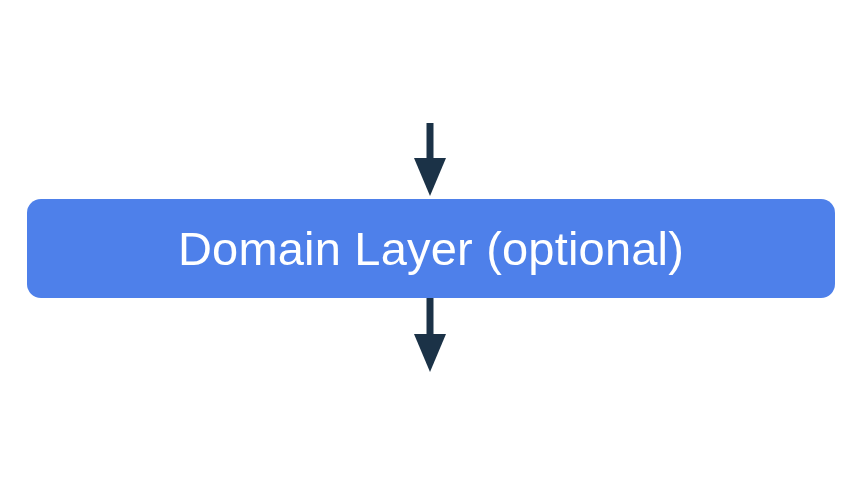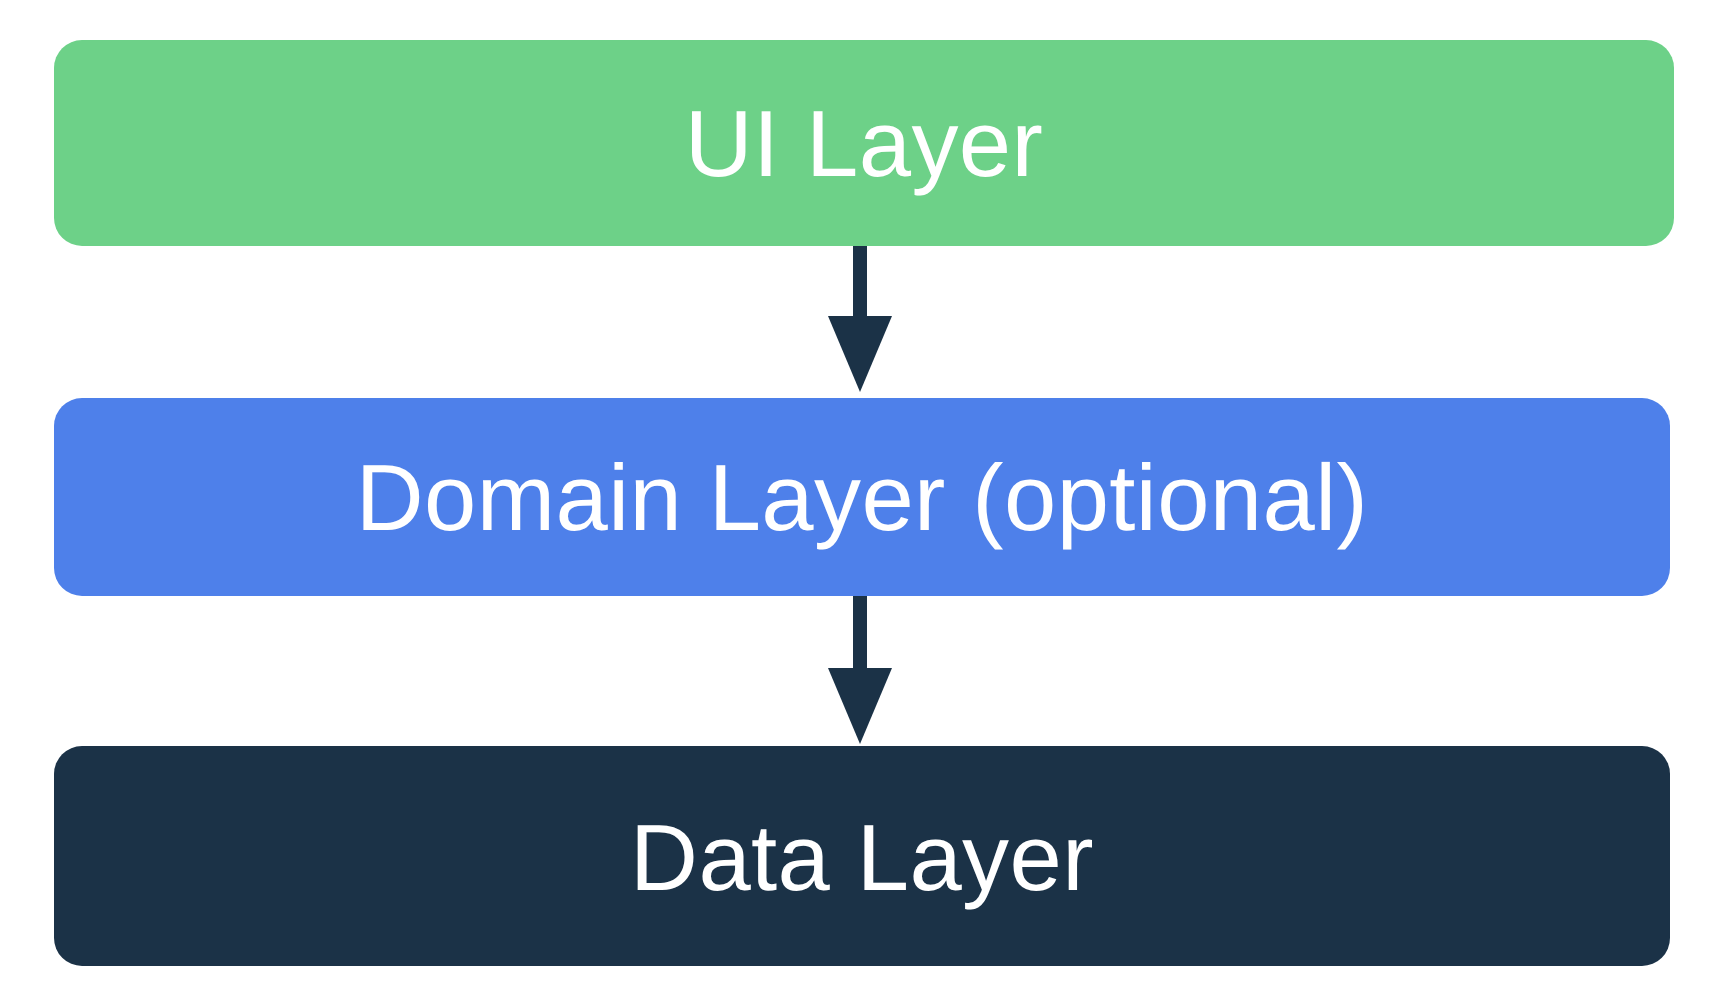--- a/index.html
+++ b/index.html
@@ -71,35 +71,29 @@
     width: 856px;
     height: 499px;
     pointer-events: none;
   }
 </style>
 </head>
 <body style="background: rgb(255, 255, 255);">
 
 <div id="diagram-canvas" style="background: rgb(255, 255, 255);">
 
-  <div class="layer-box" id="box-ui-layer" style="background:#6DD188;">
-    <span class="layer-label" style="color: rgb(255, 255, 255);">UI Layer</span>
-  </div>
 
   <svg class="connector-arrow" viewBox="0 0 856 499" xmlns="http://www.w3.org/2000/svg">
     <line x1="430" y1="123" x2="430" y2="160" stroke="#1B3247" stroke-width="7"></line>
     <polygon points="414,158 446,158 430,196" fill="#1B3247"></polygon>
   </svg>
 
   <div class="layer-box" id="box-domain-layer" style="background:#4E80EA;">
     <span class="layer-label" style="color: rgb(255, 255, 255); text-align: center;">Domain Layer (optional)</span>
   </div>
 
   <svg class="connector-arrow" viewBox="0 0 856 499" xmlns="http://www.w3.org/2000/svg">
     <line x1="430" y1="298" x2="430" y2="336" stroke="#1B3247" stroke-width="7"></line>
     <polygon points="414,334 446,334 430,372" fill="#1B3247"></polygon>
   </svg>
 
-  <div class="layer-box" id="box-data-layer" style="background:#1B3247;">
-    <span class="layer-label" style="color: rgb(255, 255, 255);">Data Layer</span>
-  </div>
 
 </div>
 
 </body></html>

